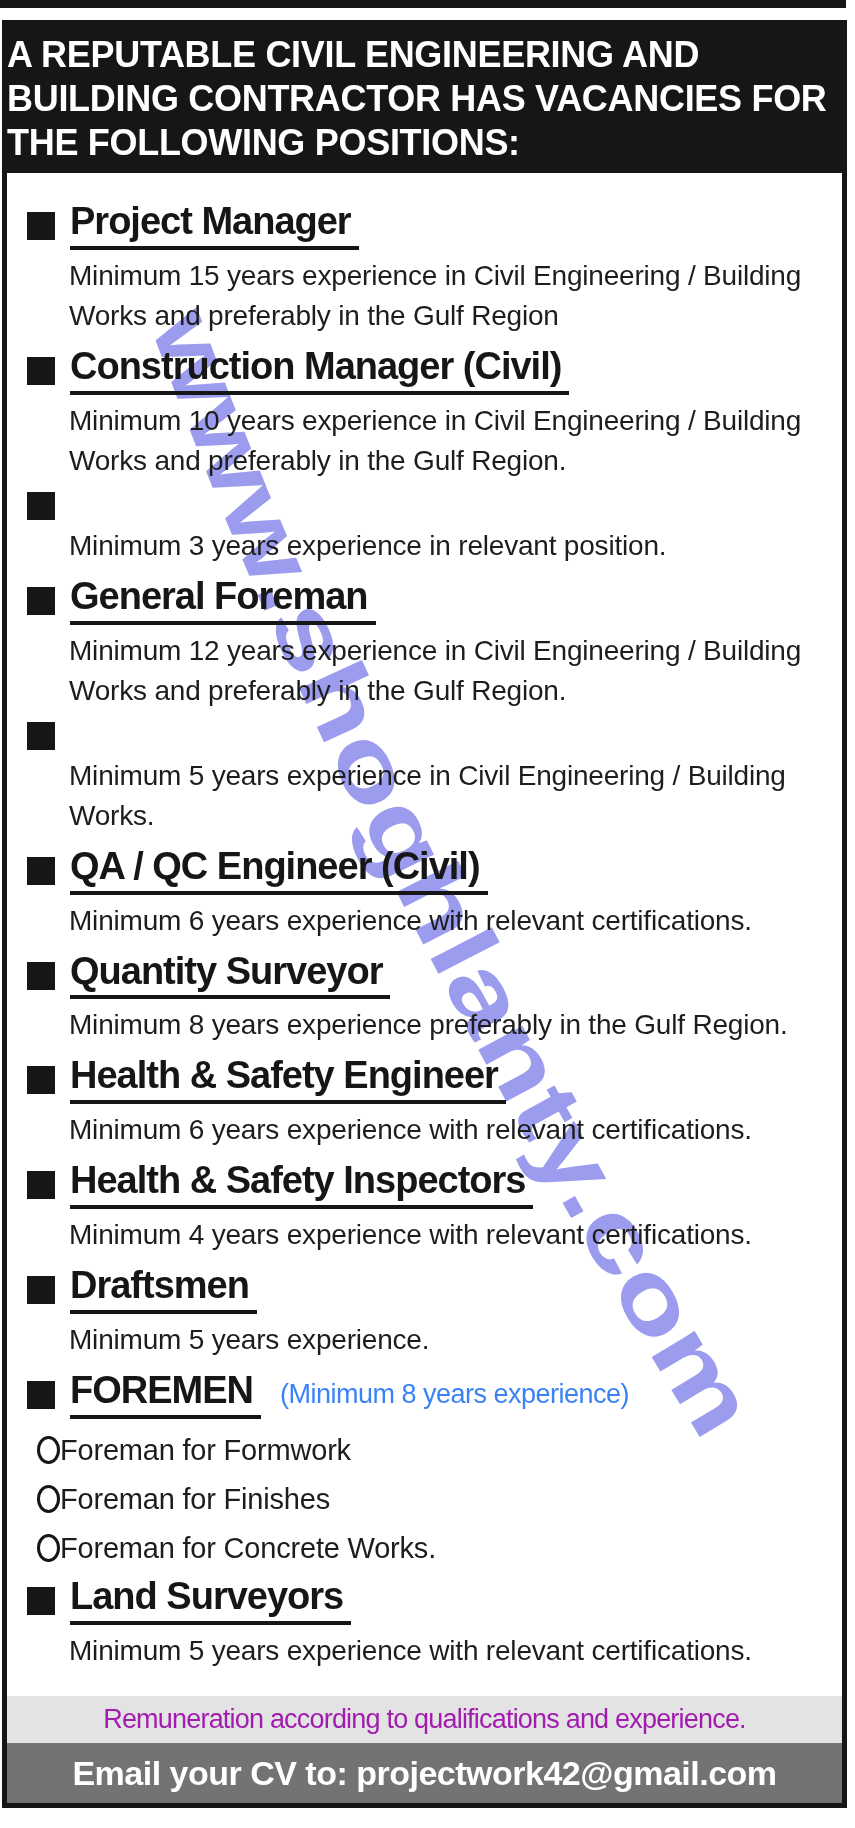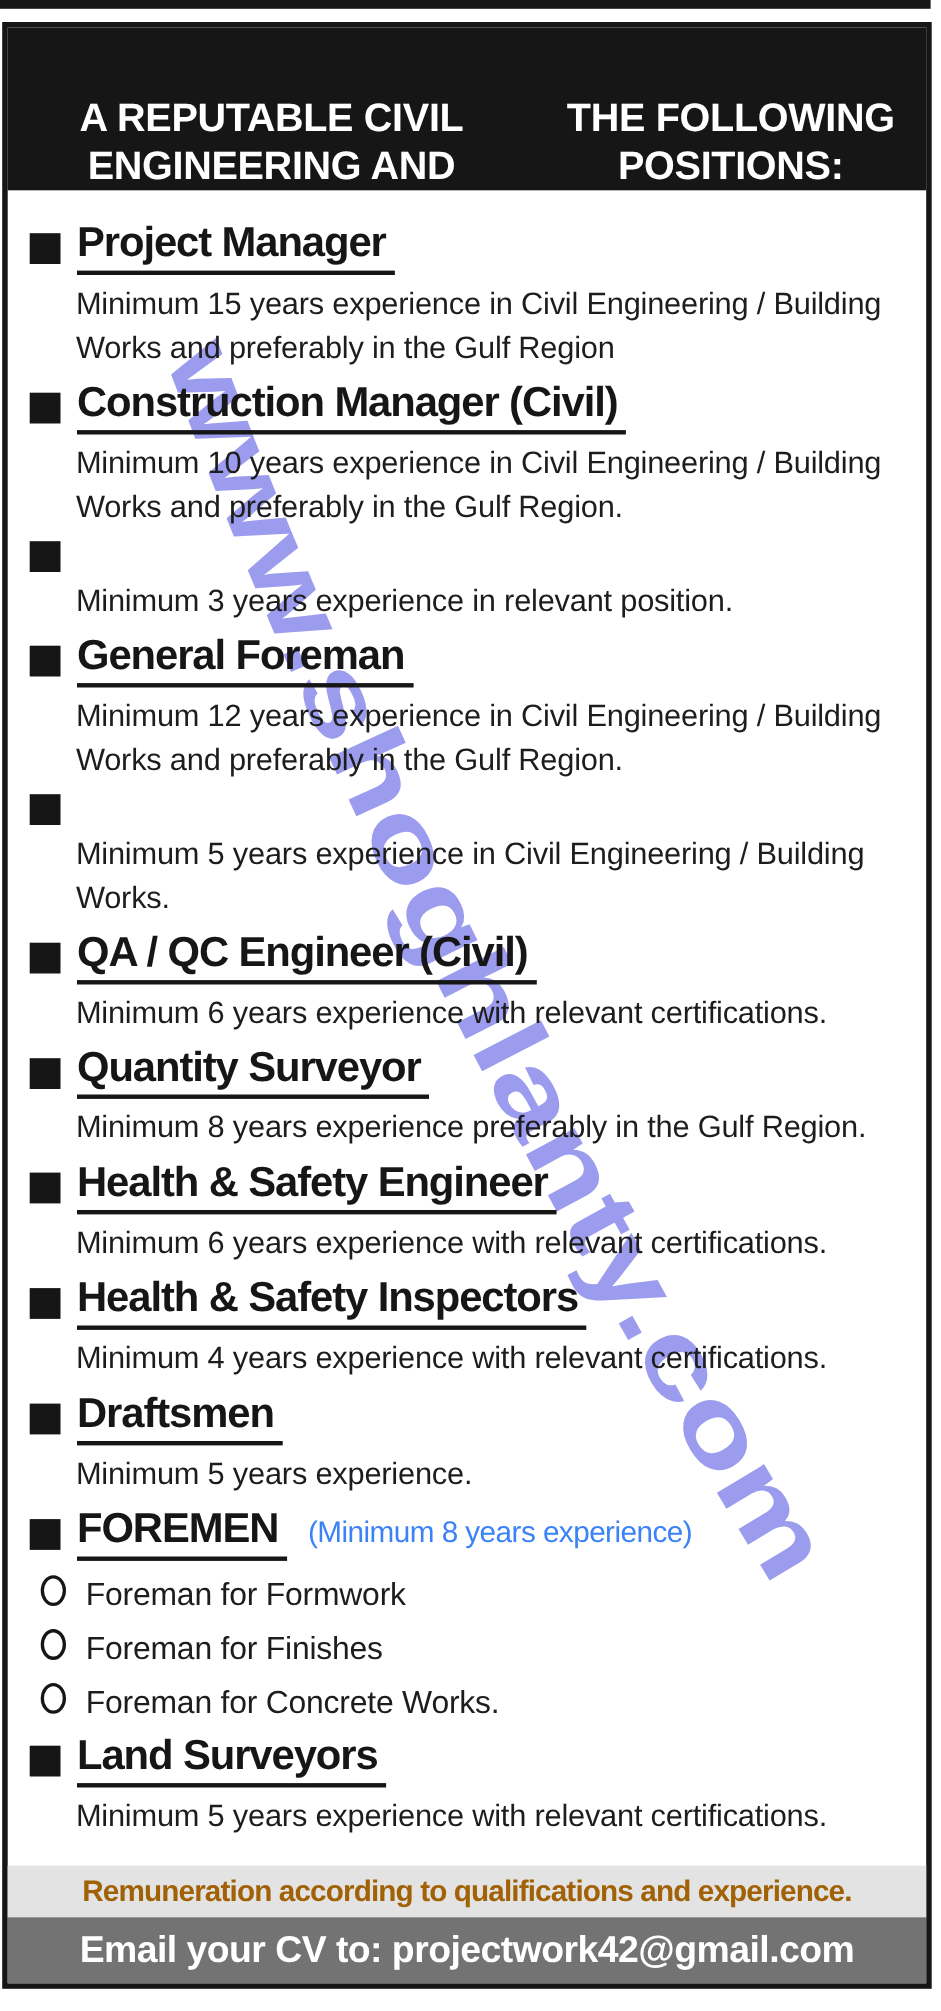--- a/index.html
+++ b/index.html
@@ -37,23 +37,23 @@
     width: 835px; height: 1778px;
     z-index: 1;
     pointer-events: none;
   }
   .adheader {
     position: relative; z-index: 2;
     flex: 0 0 148px;
     background: #161616;
     color: #ffffff;
     display: flex;
-    flex-direction: row;
+    flex-direction: column;
     justify-content: center;
-    align-items: flex-end;
+    align-items: flex-start;
     text-align: center;
     font-weight: bold;
     font-size: 36px;
     line-height: 44px;
     letter-spacing: -0.3px;
   }
   .content {
     position: relative; z-index: 2;
     flex: 1 1 auto;
     padding-top: 18px;
@@ -89,21 +89,22 @@
     margin: 6px 0 0 62px;
     font-size: 28px;
     line-height: 40px;
     letter-spacing: -0.2px;
     white-space: pre-line;
     color: #1d1d1d;
     max-width: 775px;
   }
   .option-line {
     display: flex;
-    gap: 18px;
+    align-items: center;
+    gap: 0;
     padding-left: 30px;
     margin-top: 13px;
     font-size: 29px;
     line-height: 36px;
     letter-spacing: -0.2px;
     color: #1d1d1d;
   }
   .circ {
     width: 23px; height: 28px;
     box-sizing: border-box;
@@ -112,24 +113,24 @@
     flex: 0 0 auto;
     background: transparent;
   }
   .band-gray {
     position: relative; z-index: 3;
     flex: 0 0 47px;
     background: #e3e3e3;
     display: flex;
     align-items: center;
     justify-content: center;
-    font-weight: bold;
+    font-weight: normal;
     font-size: 27px;
     letter-spacing: -0.8px;
-    color: #a16207;
+    color: #a21caf;
   }
   .band-black {
     position: relative; z-index: 3;
     flex: 0 0 60px;
     background: #737373;
     color: #ffffff;
     display: flex;
     align-items: center;
     justify-content: center;
     font-weight: bold;
@@ -148,20 +149,21 @@
     <defs>
       <path id="wmpath" d="M143,300 Q337,833 713,1445" fill="none"></path>
     </defs>
     <text font-size="95" font-weight="bold" font-family="Liberation Sans, sans-serif" fill-opacity="0.85" fill="#8b8bec">
       <textPath href="#wmpath" textLength="1250" lengthAdjust="spacingAndGlyphs">www.shoghlanty.com</textPath>
     </text>
   </svg>
 
   <div class="adheader">
     <span>A REPUTABLE CIVIL ENGINEERING AND</span>
+    <span>BUILDING CONTRACTOR HAS VACANCIES FOR</span>
     <span>THE FOLLOWING POSITIONS:</span>
   </div>
 
   <div class="content">
 
       <div class="row">
         <div class="title-line">
           <span class="sq"></span>
           <span class="title">Project Manager</span>
 

